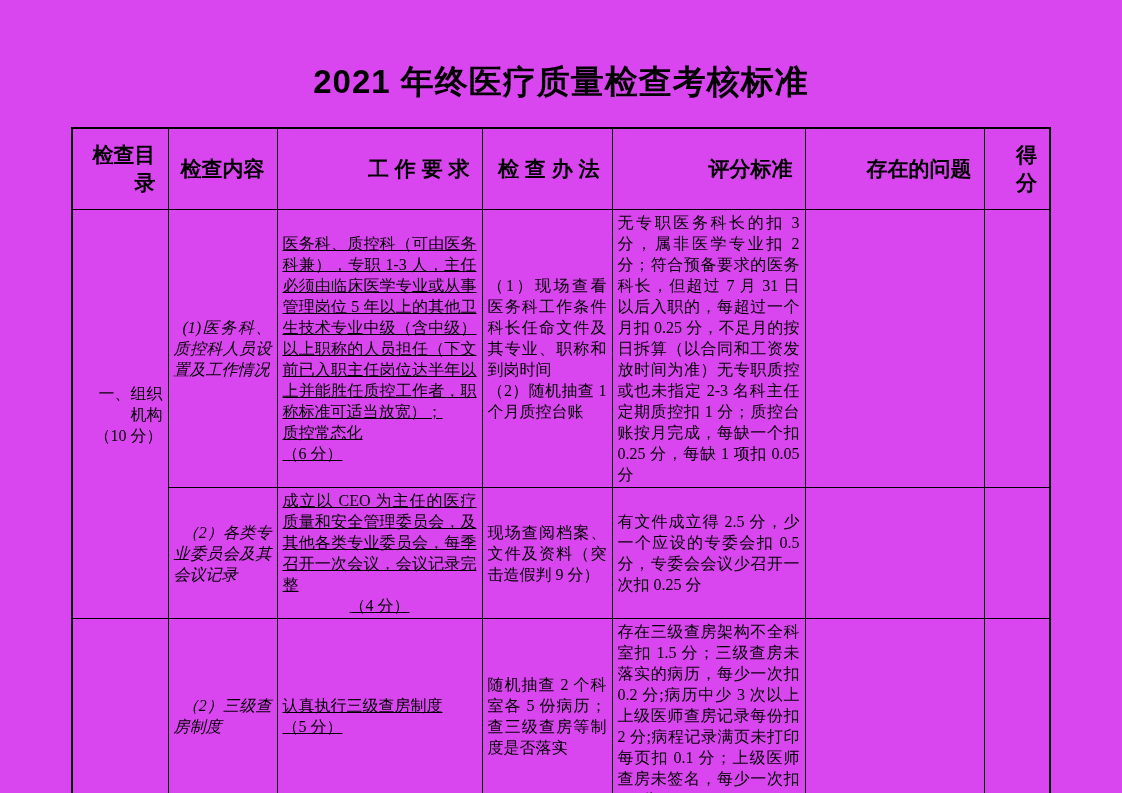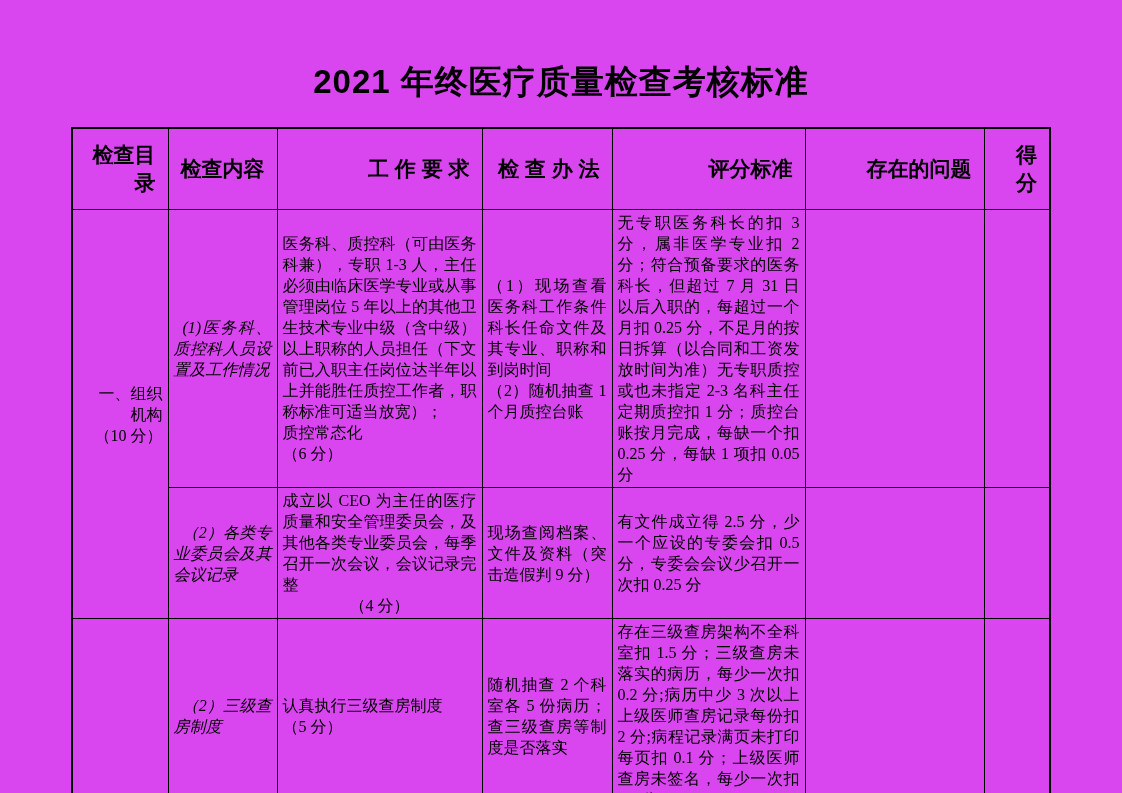--- a/index.html
+++ b/index.html
@@ -23,21 +23,21 @@
   }
   .doc-table td{
     font-size:16px;line-height:21px;vertical-align:middle;padding:2px 5px;
   }
   .hr{height:36px;}
   .r1{height:237px;}
   .r2{height:125px;}
   .r3{height:183px;}
   .c-catalog{white-space:pre-wrap;text-align:right;padding-left:5px;padding-right:2px;}
   .c-content{text-align:justify;text-indent:9px;padding:2px 6px;font-style:italic;}
-  .c-req{padding:3px 6px;}
+  .c-req{padding:3px 6px;text-decoration:underline;}
   .req-main{white-space:pre-wrap;text-align:justify;}
   .score-right{text-align:left;}
   .score-left{text-align:center;}
   .c-method{text-align:justify;white-space:pre-wrap;padding:2px 8px;}
   .c-scoring{text-align:justify;padding:3px 5px;}
   .va-top{vertical-align:top;}
   .page-number{
     position:absolute;top:737px;left:0;width:100%;text-align:center;
     font-size:13px;line-height:16px;
   }

